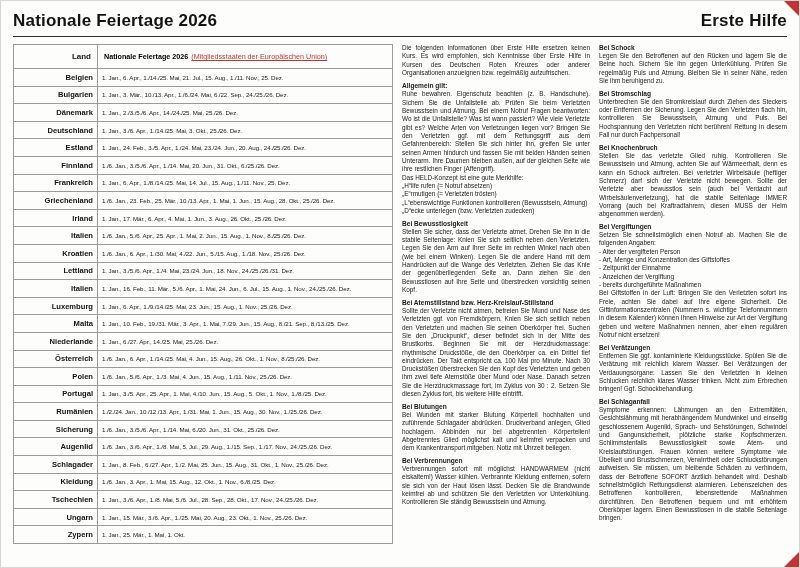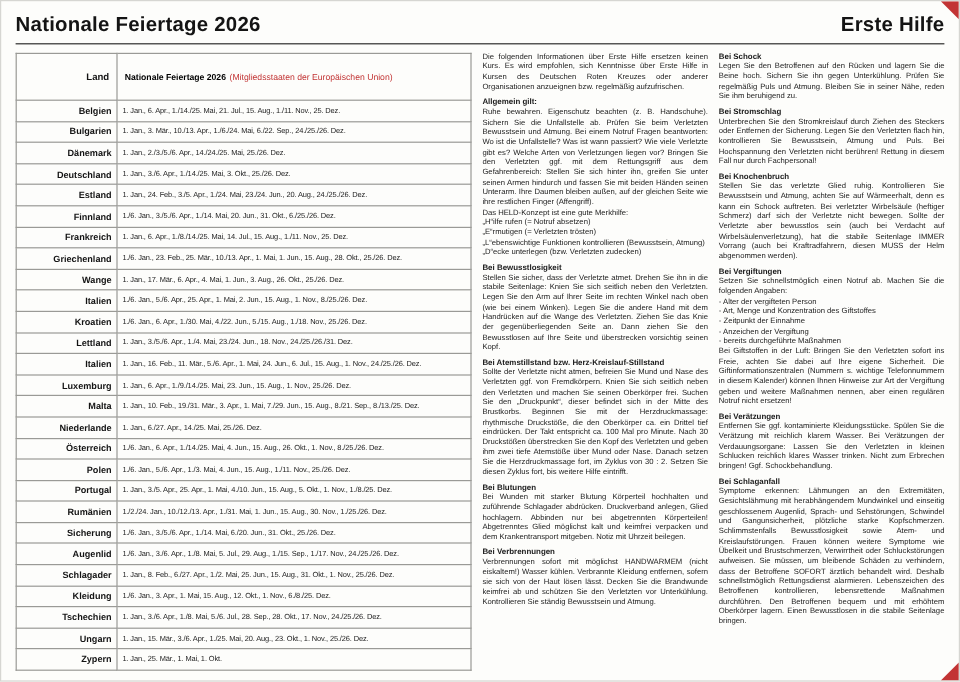--- a/index.html
+++ b/index.html
@@ -11,24 +11,24 @@
                border-top:15px solid var(--accent,#c23434); border-left:15px solid transparent; }
   .corner-br { position:absolute; bottom:0; right:0; width:0; height:0;
                border-bottom:15px solid var(--accent,#c23434); border-left:15px solid transparent; }
   .hdr { display:flex; justify-content:space-between; align-items:flex-end;
          border-bottom:1.5px solid #2d2d2d; padding-bottom:5px; }
   .hdr .title { font-size:17px; font-weight:bold; color:#141414; letter-spacing:0.2px; }
   .content { display:flex; gap:9px; margin-top:7px; }
 
   table.holidays { border-collapse:collapse; width:380px; table-layout:fixed; }
   table.holidays th, table.holidays td { border:1px solid #9a9a96; vertical-align:middle; }
-  table.holidays thead th { height:39px; background:#fdfdfb; }
+  table.holidays thead th { height:24px; background:#fdfdfb; }
   th.land-h { width:84px; text-align:right; padding-right:6px; font-size:8px; color:#141414; }
   th.fei-h  { text-align:left; padding-left:6px; font-size:7.2px; white-space:nowrap; overflow:hidden; }
-  th.fei-h .sub { color:var(--accent,#c23434); font-weight:normal; margin-left:3px; }
+  th.fei-h .sub { color:var(--accent,#c23434); font-weight:normal; margin-left:3px;text-decoration:underline; }
   td.country { text-align:right; font-weight:bold; font-size:7.6px; padding-right:4px; color:#141414; height:17.6px; }
   td.dates   { font-size:6.2px; letter-spacing:-0.1px; padding:0 4px; color:#222;
                white-space:nowrap; overflow:hidden; }
 
   .fa-col { width:188px; color:#1b1b1b; }
   .intro  { font-size:6.4px; line-height:1.3; text-align:justify; margin-bottom:5px; }
   .section { margin-bottom:4.5px; }
   .section-h { font-size:6.6px; font-weight:bold; margin-bottom:1px; }
   .section-p { font-size:6.4px; line-height:1.3; text-align:justify; white-space:pre-line; }
 </style>
@@ -91,21 +91,21 @@
             <td class="country">Frankreich</td>
             <td class="dates">1. Jan., 6. Apr., 1./8./14./25. Mai, 14. Jul., 15. Aug., 1./11. Nov., 25. Dez.</td>
           </tr>
 
           <tr>
             <td class="country">Griechenland</td>
             <td class="dates">1./6. Jan., 23. Feb., 25. Mär., 10./13. Apr., 1. Mai, 1. Jun., 15. Aug., 28. Okt., 25./26. Dez.</td>
           </tr>
 
           <tr>
-            <td class="country">Wange</td>
+            <td class="country">Irland</td>
             <td class="dates">1. Jan., 17. Mär., 6. Apr., 4. Mai, 1. Jun., 3. Aug., 26. Okt., 25./26. Dez.</td>
           </tr>
 
           <tr>
             <td class="country">Italien</td>
             <td class="dates">1./6. Jan., 5./6. Apr., 25. Apr., 1. Mai, 2. Jun., 15. Aug., 1. Nov., 8./25./26. Dez.</td>
           </tr>
 
           <tr>
             <td class="country">Kroatien</td>

